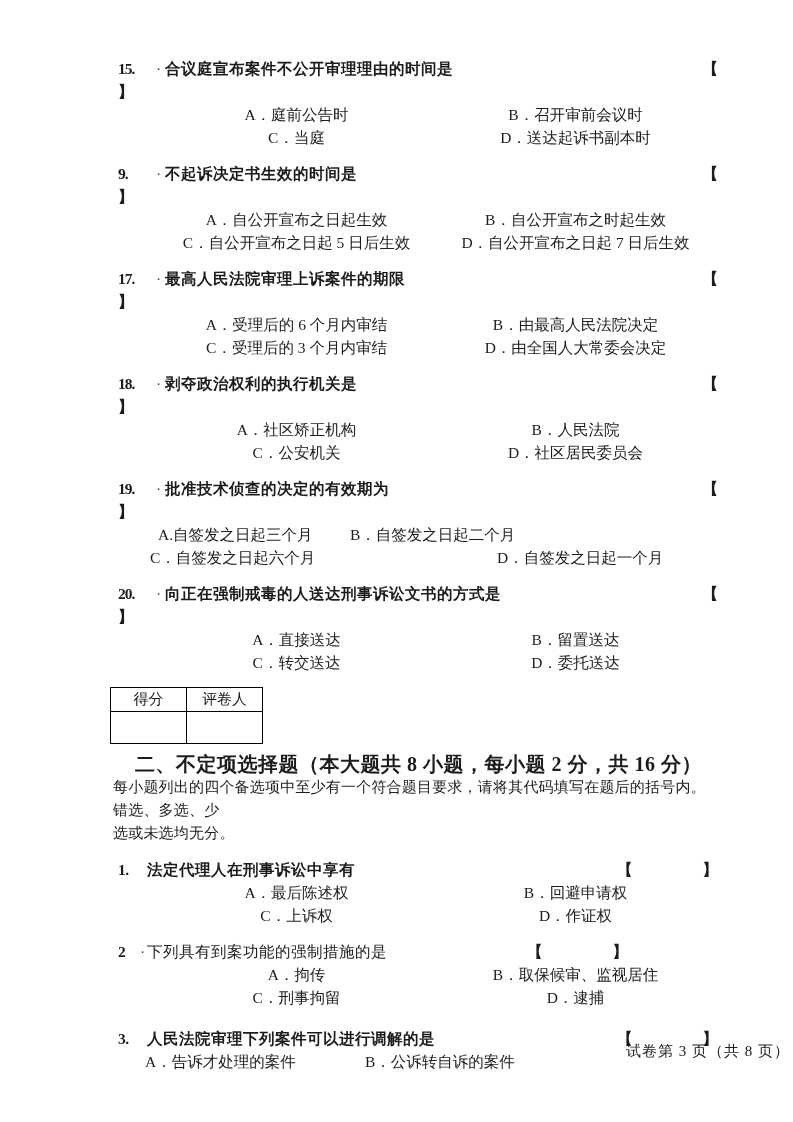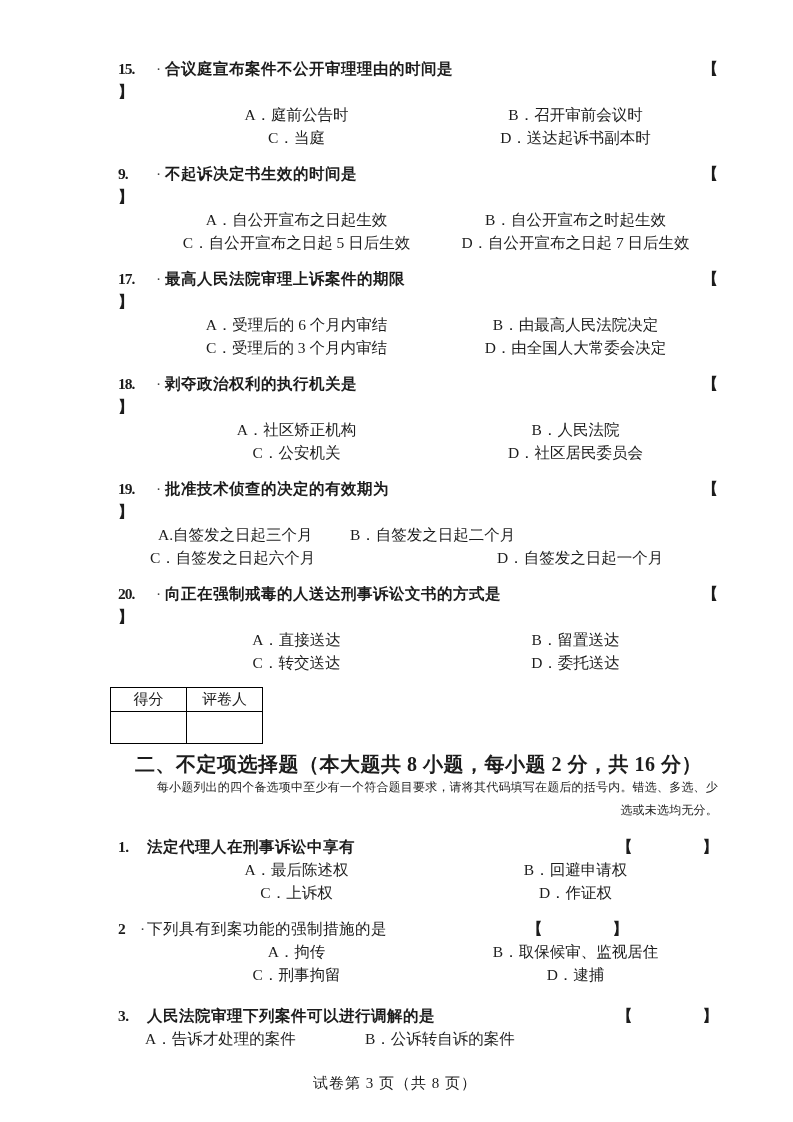--- a/index.html
+++ b/index.html
@@ -42,38 +42,38 @@
     width: 76px; text-align: center;
     font-size: 15px;
   }
   .score-table .hdr td { height: 24px; }
   .score-table .body td { height: 32px; }
   
   .sec2-heading {
     margin-top: 9px; margin-left: 17px;
     font-weight: bold; font-size: 20px; letter-spacing: 0.5px;
   }
-  .sec2-instructions { margin-left: -5px; font-size: 12px; line-height: 23px; letter-spacing: 0.2px; text-align: right; }
+  .sec2-instructions { margin-left: -5px; font-size: 15px; line-height: 23px; letter-spacing: 0.2px; }
   .q2sec { margin-bottom: 13px; }
   .q2sec.last { margin-top: 18px; margin-bottom: 0; }
   .q-line2 { display: flex; align-items: baseline; position: relative; }
   .q-num2 { min-width: 20px; font-weight: bold; letter-spacing: -0.5px; }
   .q-dot2 { min-width: 9px; text-align: center; color: #444; }
   .brackets2 {
     position: absolute; top: 0;
     display: flex; justify-content: space-between;
     width: 101px; font-weight: bold;
   }
   .br-pos-a { left: 499px; }
   .br-pos-b { left: 409px; }
   .opts-q3 { padding-left: 27px; display: grid; grid-template-columns: 220px auto; }
   
   .footer {
     position: absolute; left: 0; right: 3px; top: 1042px;
-    text-align: center; font-size: 15px; letter-spacing: 1px; margin-top: 32px;
+    text-align: right; font-size: 15px; letter-spacing: 1px;
   }
 </style>
 </head>
 <body>
 
 <div class="page">
 
   <div class="q">
     <div class="q-line">
       <span class="q-num">15.</span>

